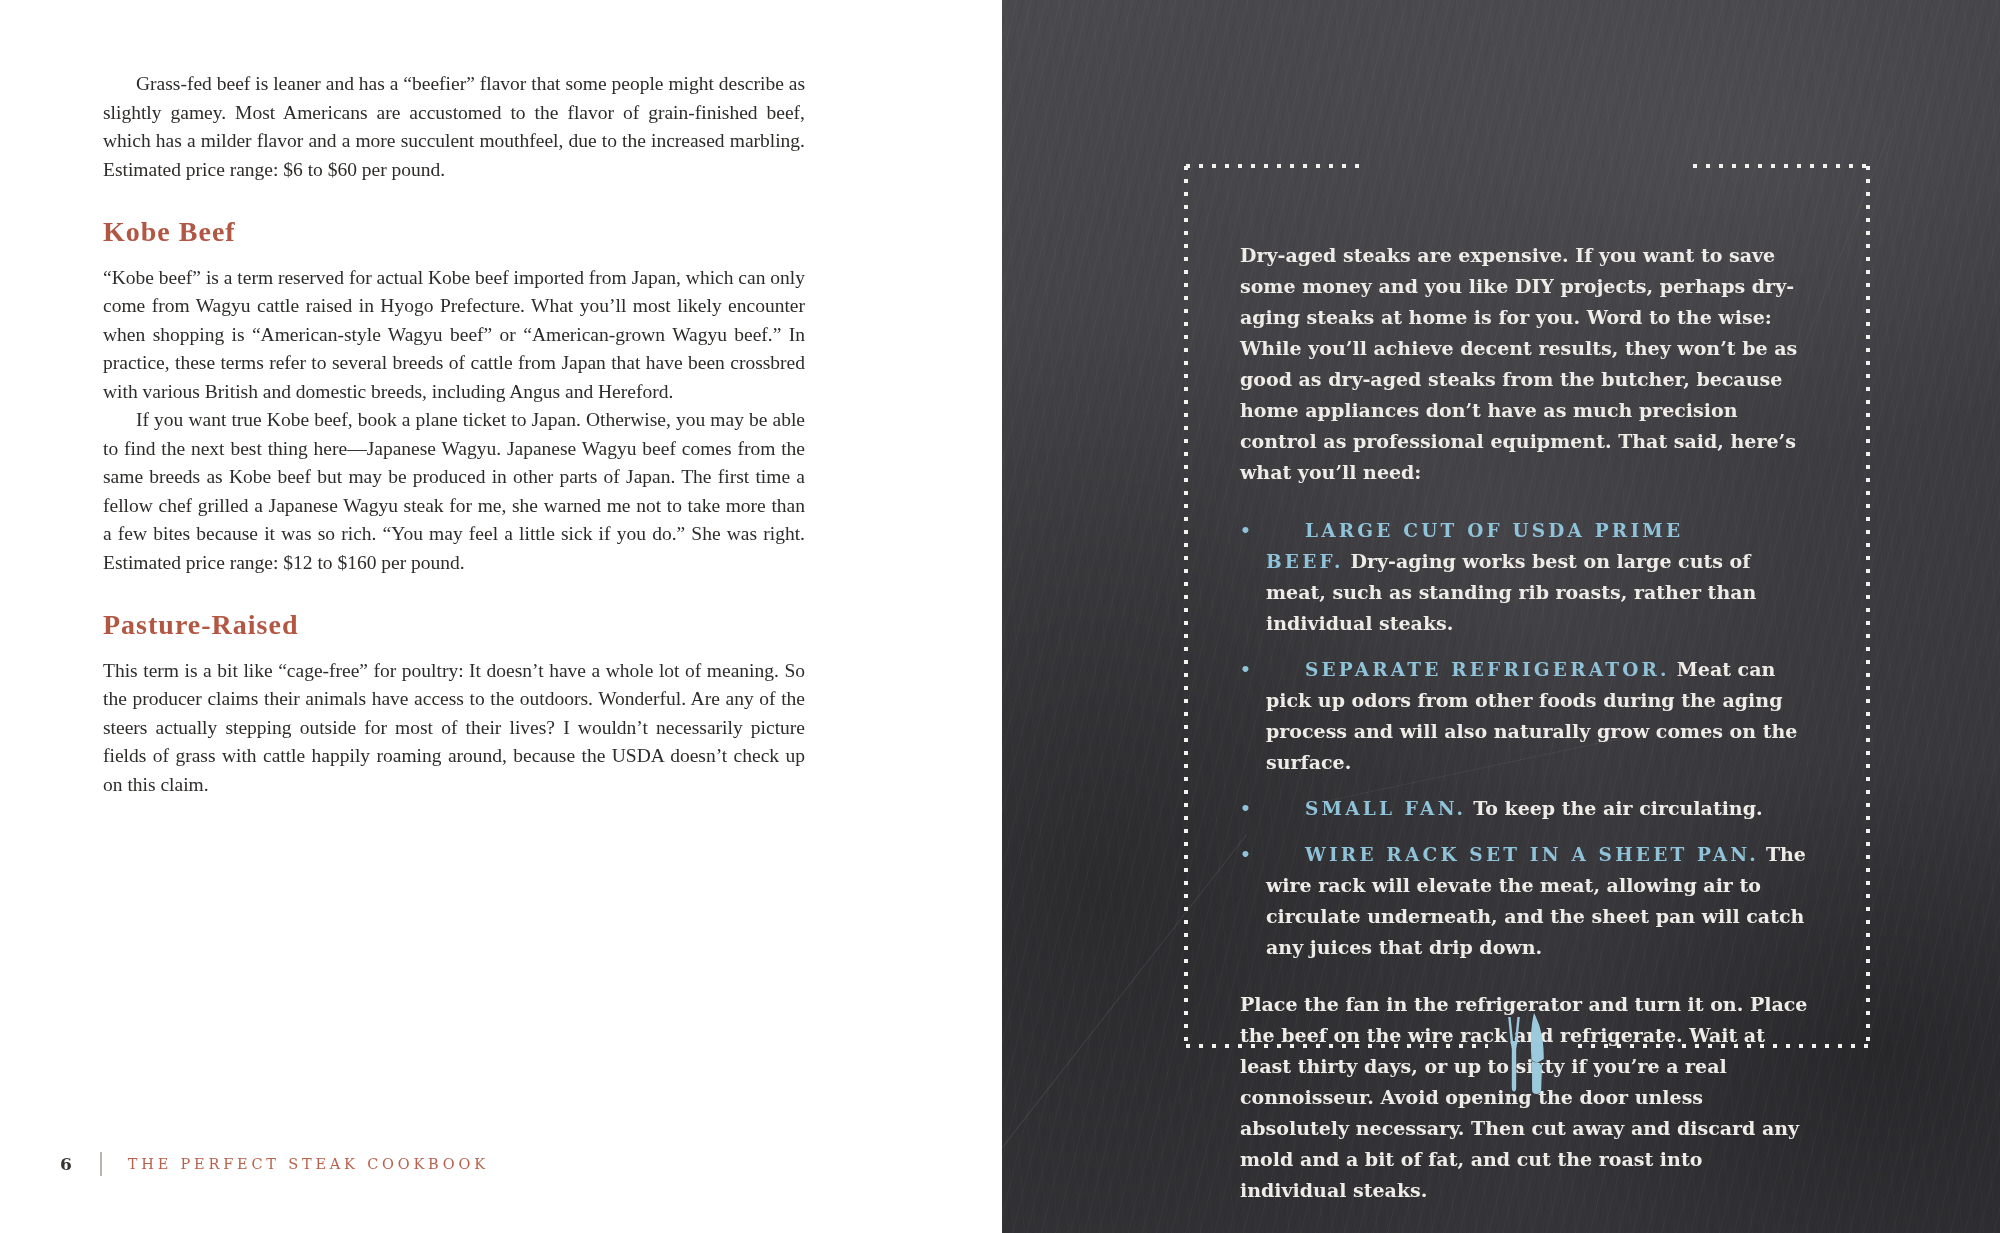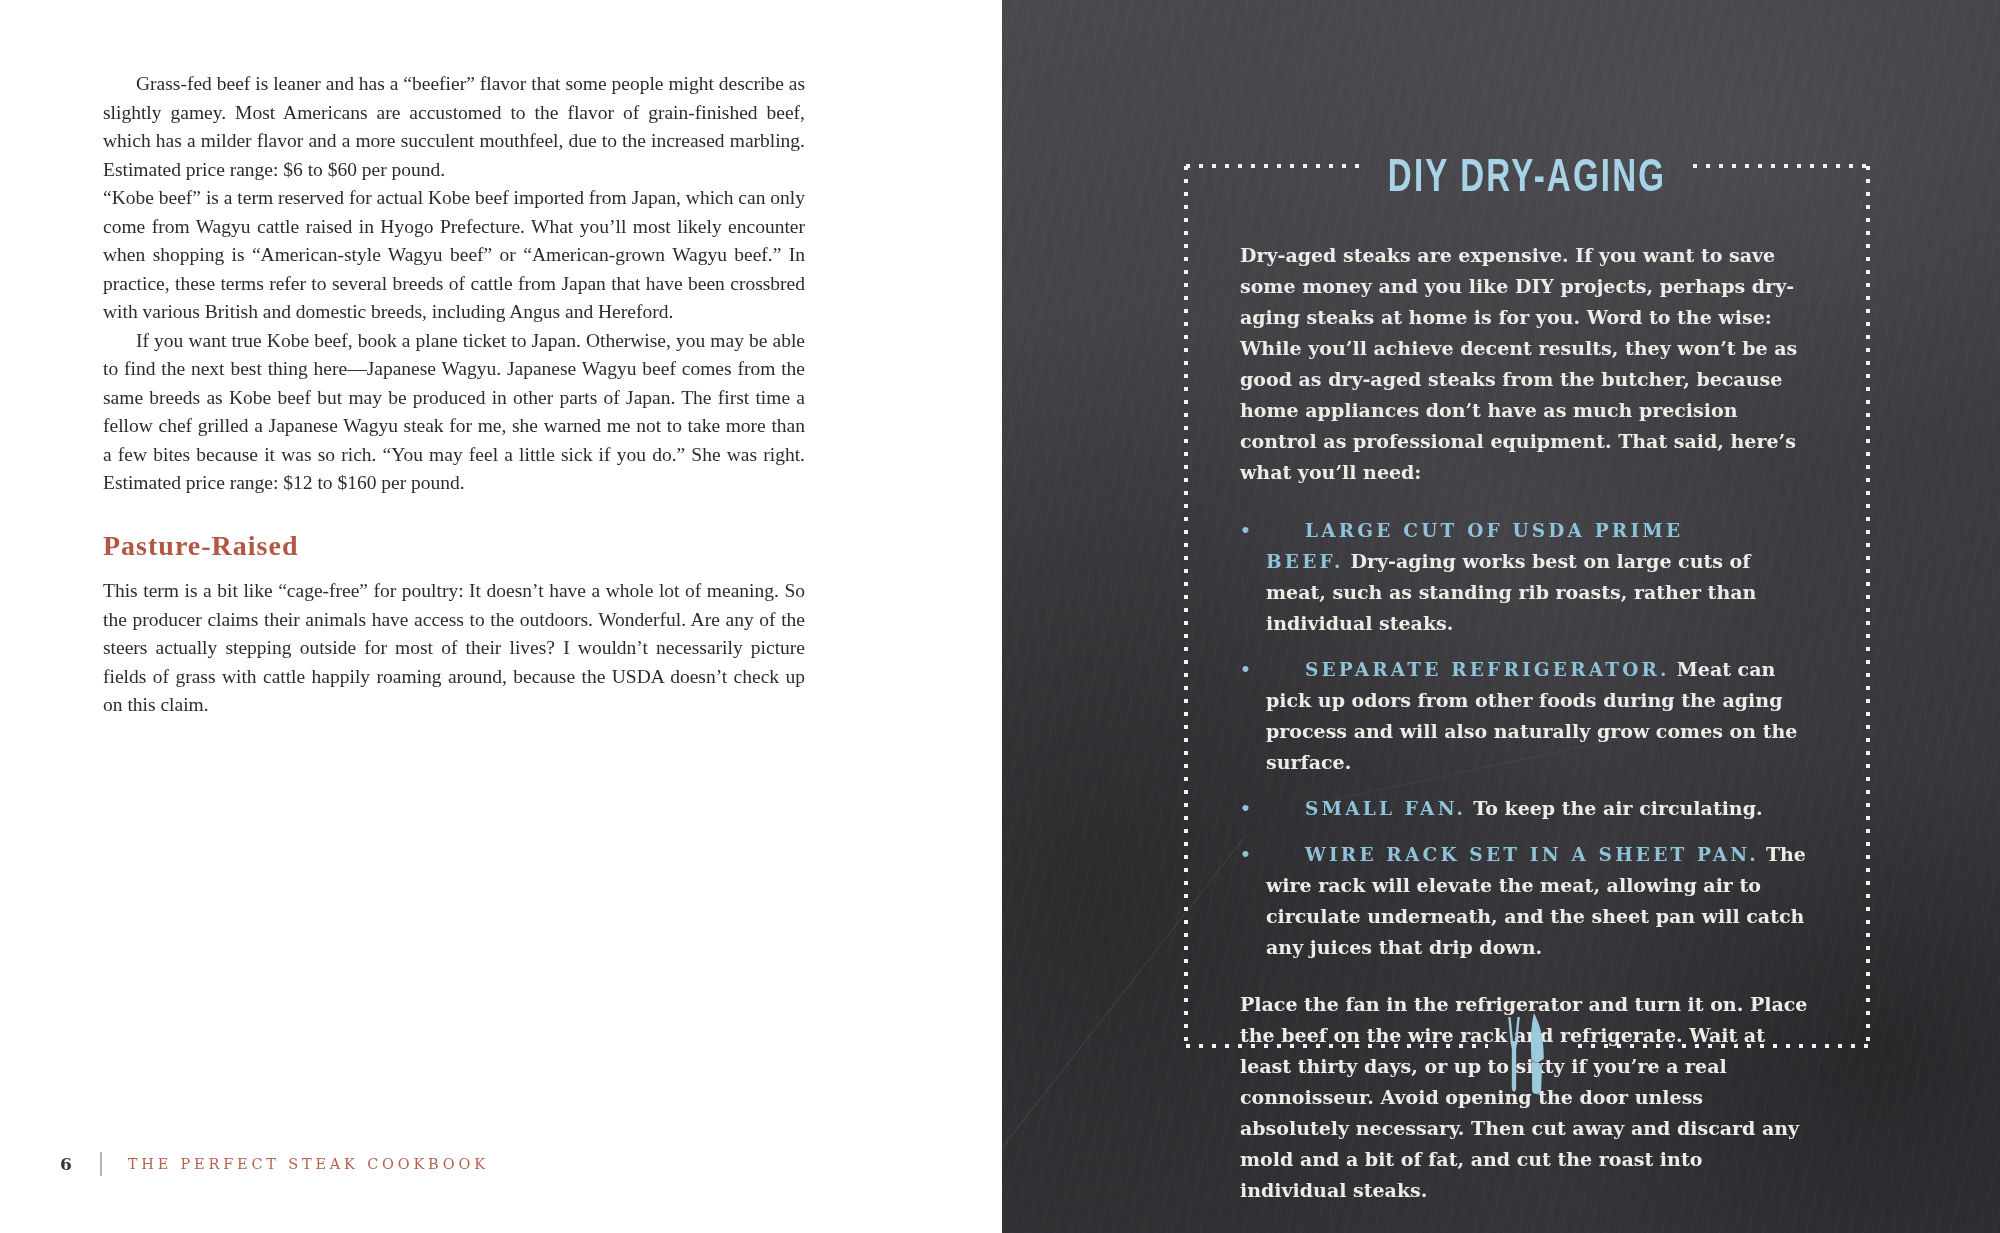--- a/index.html
+++ b/index.html
@@ -135,20 +135,21 @@
 </style>
 </head>
 <body>
 
 <div class="spread">
 
   <section class="page-left">
     <div class="text-col">
       <p class="indent">Grass-fed beef is leaner and has a “beefier” flavor that some people might describe as slightly gamey. Most Americans are accustomed to the flavor of grain-finished beef, which has a milder flavor and a more succulent mouthfeel, due to the increased marbling. Estimated price range: $6 to $60 per pound.</p>
 
+      <h2 class="section-heading">Kobe Beef</h2>
       <p>“Kobe beef” is a term reserved for actual Kobe beef imported from Japan, which can only come from Wagyu cattle raised in Hyogo Prefecture. What you’ll most likely encounter when shopping is “American-style Wagyu beef” or “American-grown Wagyu beef.” In practice, these terms refer to several breeds of cattle from Japan that have been crossbred with various British and domestic breeds, including Angus and Hereford.</p>
       <p class="indent">If you want true Kobe beef, book a plane ticket to Japan. Otherwise, you may be able to find the next best thing here—Japanese Wagyu. Japanese Wagyu beef comes from the same breeds as Kobe beef but may be produced in other parts of Japan. The first time a fellow chef grilled a Japanese Wagyu steak for me, she warned me not to take more than a few bites because it was so rich. “You may feel a little sick if you do.” She was right. Estimated price range: $12 to $160 per pound.</p>
 
       <h2 class="section-heading">Pasture-Raised</h2>
       <p>This term is a bit like “cage-free” for poultry: It doesn’t have a whole lot of meaning. So the producer claims their animals have access to the outdoors. Wonderful. Are any of the steers actually stepping outside for most of their lives? I wouldn’t necessarily picture fields of grass with cattle happily roaming around, because the USDA doesn’t check up on this claim.</p>
     </div>
 
     <footer class="page-footer">
       <span class="page-num">6</span>
       <span class="footer-sep"></span>
@@ -163,23 +164,20 @@
 
     <div class="diy-box">
 
       <div class="h-dots edge-top-left"></div>
       <div class="h-dots edge-top-right"></div>
       <div class="v-dots edge-left"></div>
       <div class="v-dots edge-right"></div>
       <div class="h-dots edge-bottom-left"></div>
       <div class="h-dots edge-bottom-right"></div>
 
-      <h1 class="diy-title">
-        <span class="condense">DIY DRY-AGING</span>
-      </h1>
 
       <div class="diy-content">
         <p class="diy-intro">Dry-aged steaks are expensive. If you want to save some money and you like DIY projects, perhaps dry-aging steaks at home is for you. Word to the wise: While you’ll achieve decent results, they won’t be as good as dry-aged steaks from the butcher, because home appliances don’t have as much precision control as professional equipment. That said, here’s what you’ll need:</p>
 
         <ul class="diy-list">
           <li>
             <span class="bullet-dot">•</span>
             <span class="bullet-body"><span class="b-lead">LARGE CUT OF USDA PRIME BEEF.</span><span class="b-rest">Dry-aging works best on large cuts of meat, such as standing rib roasts, rather than individual steaks.</span></span>
           </li>
           <li>

